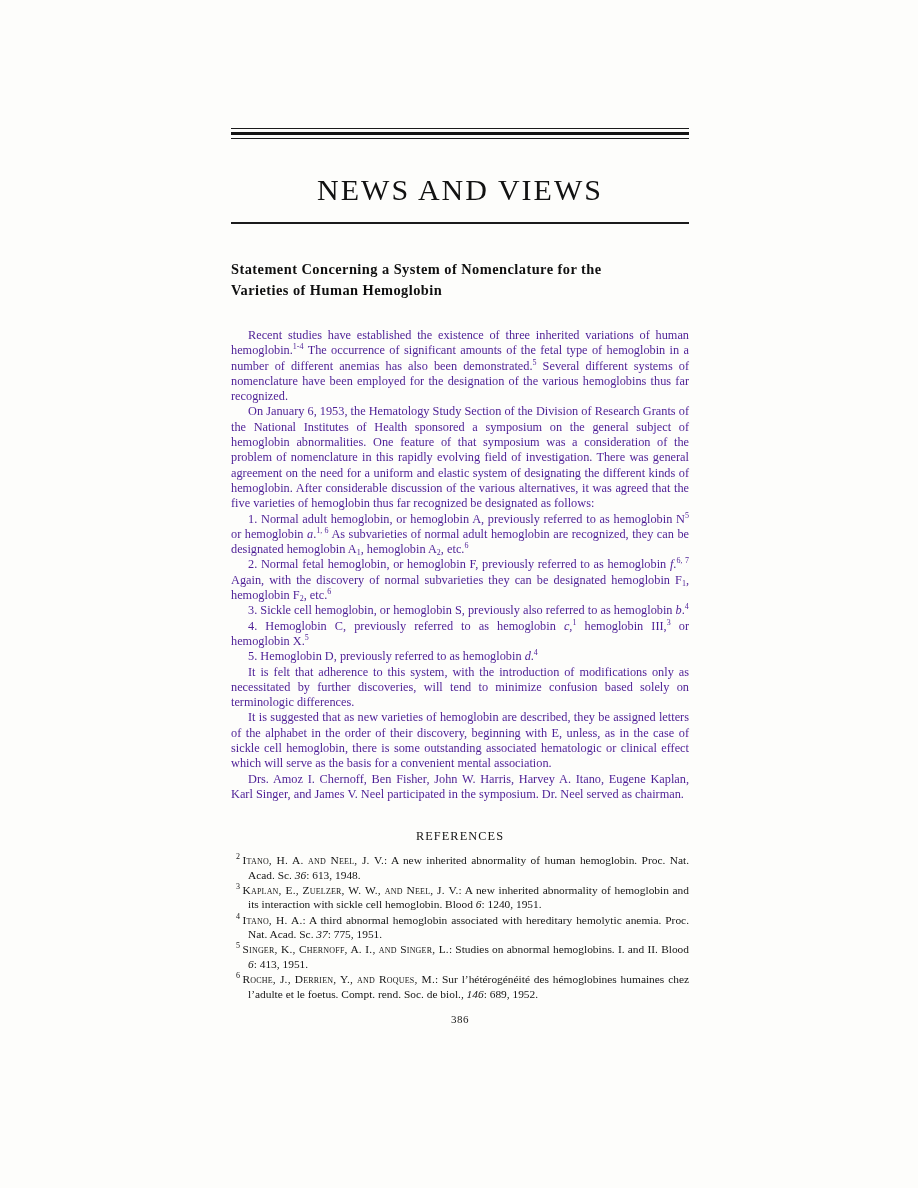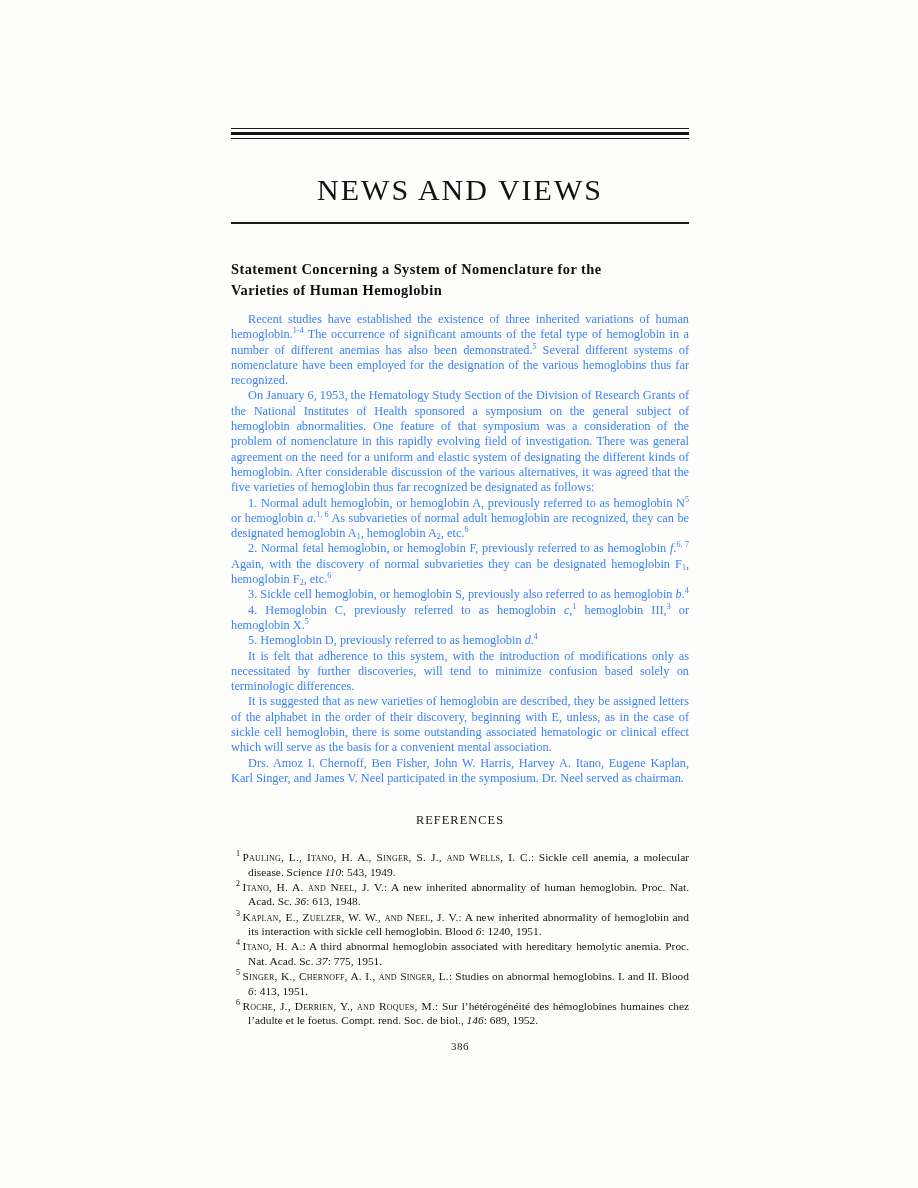--- a/index.html
+++ b/index.html
@@ -63,25 +63,25 @@
     font-size: 14.4px;
     line-height: 21px;
     letter-spacing: 0.45px;
     margin-top: 35px;
     color: #0f0f0f;
   }
   .article-title .line2 { display: block; }
 
   
   .body-text {
-    margin-top: 11px;
+    margin-top: 27px;
     font-size: 12.3px;
     line-height: 15.3px;
     text-align: justify;
-    color: #3b82f6;
+    color: #4c1d95;
   }
   .body-text p {
     margin: 0;
     text-indent: 17px;
   }
 
   sup {
     font-size: 8px;
     vertical-align: 5px;
     line-height: 0;
@@ -92,21 +92,21 @@
     line-height: 0;
   }
   i, .ital { font-style: italic; }
 
   
   .ref-heading {
     text-align: center;
     font-size: 12.3px;
     letter-spacing: 1.1px;
     margin-top: 27px;
-    margin-bottom: 22px;
+    margin-bottom: 9px;
     color: #141414;
   }
   .ref-list {
     font-size: 11.4px;
     line-height: 14.6px;
     text-align: justify;
     color: #141414;
   }
   .ref-item {
     margin: 0 0 0.5px 0;
@@ -168,21 +168,20 @@
       <p><span>5. Hemoglobin D, previously referred to as hemoglobin </span><i>d</i><span>.</span><sup>4</sup></p>
 
       <p>It is felt that adherence to this system, with the introduction of modifications only as necessitated by further discoveries, will tend to minimize confusion based solely on terminologic differences.</p>
       <p>It is suggested that as new varieties of hemoglobin are described, they be assigned letters of the alphabet in the order of their discovery, beginning with E, unless, as in the case of sickle cell hemoglobin, there is some outstanding associated hematologic or clinical effect which will serve as the basis for a convenient mental association.</p>
       <p>Drs. Amoz I. Chernoff, Ben Fisher, John W. Harris, Harvey A. Itano, Eugene Kaplan, Karl Singer, and James V. Neel participated in the symposium. Dr. Neel served as chairman.</p>
     </div>
 
     <div class="ref-heading">REFERENCES</div>
 
     <div class="ref-list">
-      <p class="ref-item"><span class="marker">1</span><span class="sc">Pauling, L., Itano, H. A., Singer, S. J., and Wells, I. C.</span><span>: Sickle cell anemia, a molecular disease. Science </span><i>110</i><span>: 543, 1949.</span></p>
 
       <p class="ref-item"><span class="marker">2</span><span class="sc">Itano, H. A. and Neel, J. V.</span><span>: A new inherited abnormality of human hemoglobin. Proc. Nat. Acad. Sc. </span><i>36</i><span>: 613, 1948.</span></p>
 
       <p class="ref-item"><span class="marker">3</span><span class="sc">Kaplan, E., Zuelzer, W. W., and Neel, J. V.</span><span>: A new inherited abnormality of hemoglobin and its interaction with sickle cell hemoglobin. Blood </span><i>6</i><span>: 1240, 1951.</span></p>
 
       <p class="ref-item"><span class="marker">4</span><span class="sc">Itano, H. A.</span><span>: A third abnormal hemoglobin associated with hereditary hemolytic anemia. Proc. Nat. Acad. Sc. </span><i>37</i><span>: 775, 1951.</span></p>
 
       <p class="ref-item"><span class="marker">5</span><span class="sc">Singer, K., Chernoff, A. I., and Singer, L.</span><span>: Studies on abnormal hemoglobins. I. and II. Blood </span><i>6</i><span>: 413, 1951.</span></p>
 
       <p class="ref-item"><span class="marker">6</span><span class="sc">Roche, J., Derrien, Y., and Roques, M.</span><span>: Sur l’hétérogénéité des hémoglobines humaines chez l’adulte et le foetus. Compt. rend. Soc. de biol., </span><i>146</i><span>: 689, 1952.</span></p>

